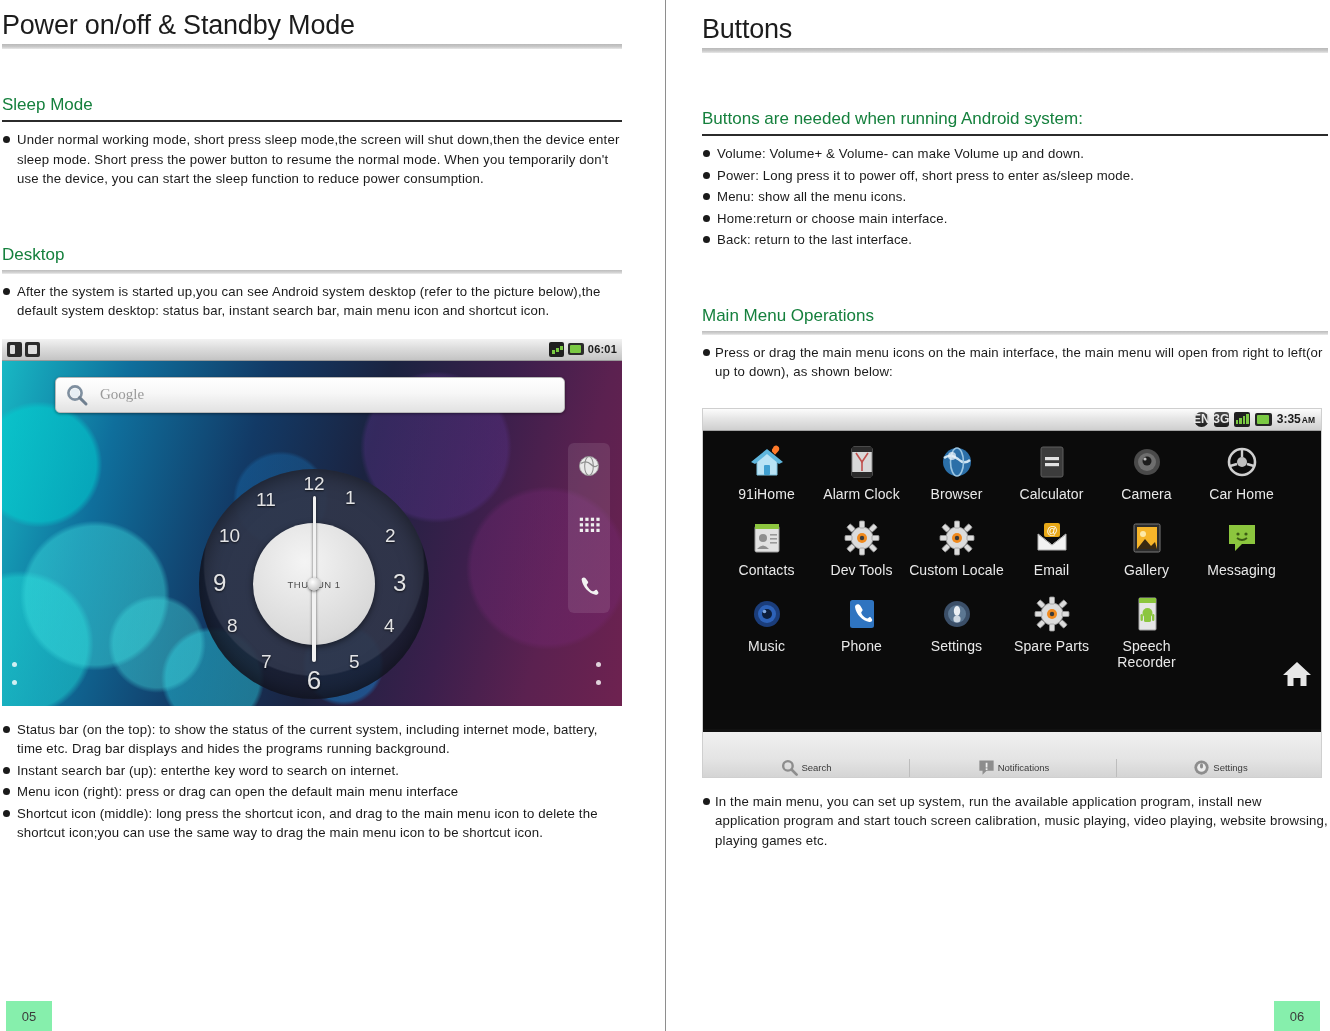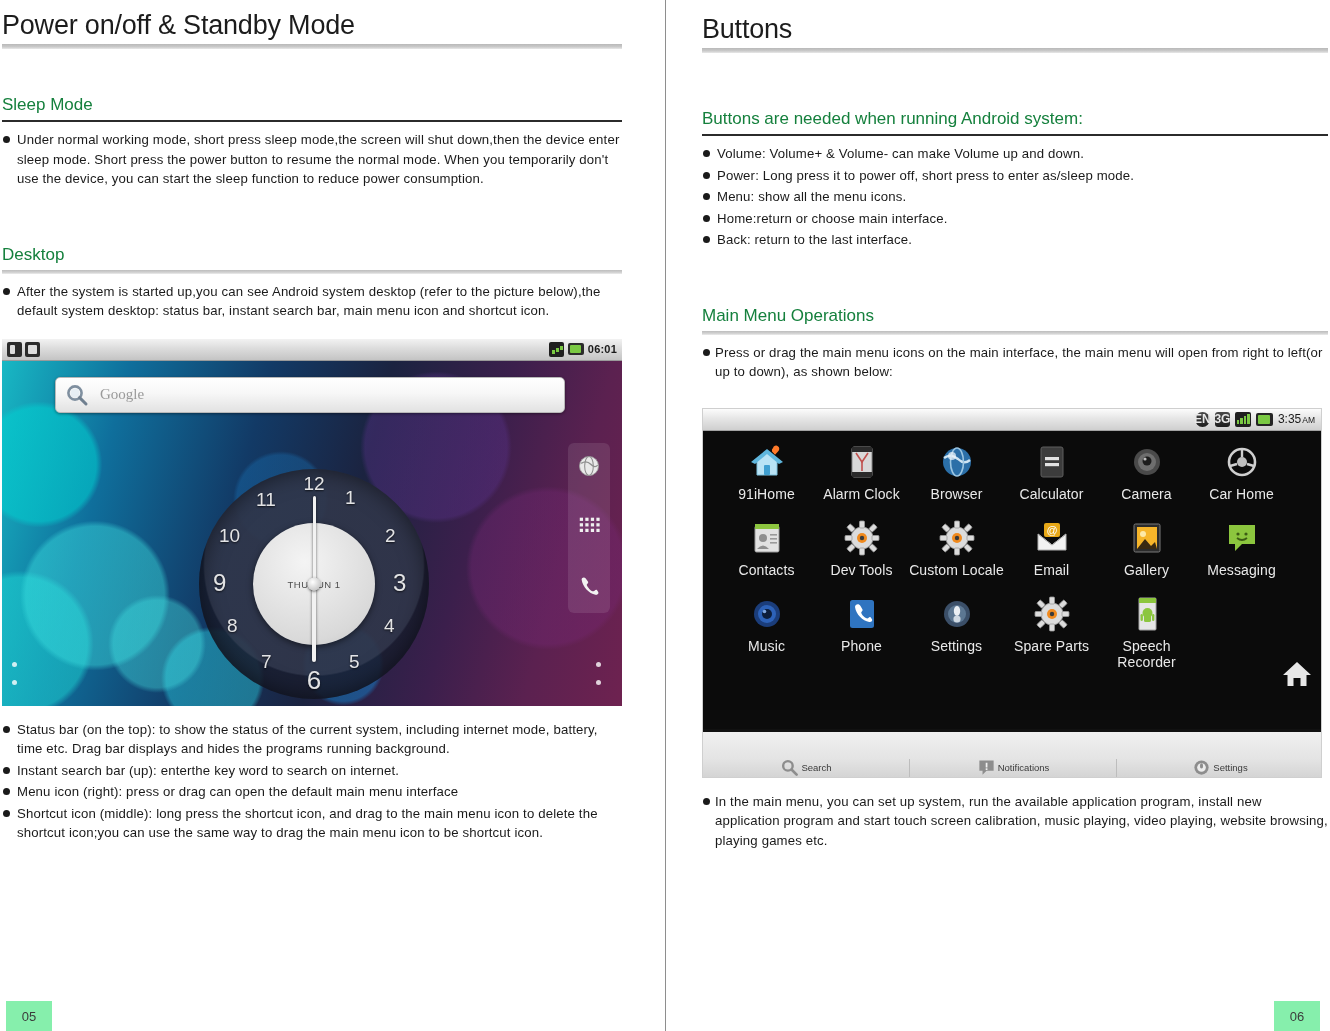--- a/index.html
+++ b/index.html
@@ -183,21 +183,21 @@
     width:15px;height:15px;border-radius:3px;
     background:linear-gradient(to bottom,#4a4a4a,#1c1c1c);
     color:#e8e8e8; font-size:12px; font-weight:bold;
     display:flex;align-items:center;justify-content:center;
   }
   .dm-badge.round{border-radius:50%;}
   .dm-sig { width:16px;height:15px; background:#1f1f1f; border-radius:2px; position:relative; }
   .dm-sig i{position:absolute;bottom:3px;background:#7ac943;width:2.5px;}
   .dm-batt{width:17px;height:13px;background:#252525;border-radius:2px;position:relative;}
   .dm-batt::after{content:"";position:absolute;left:2px;top:2px;width:12px;height:9px;background:#7ac943;border-radius:1px;}
-  .dm-time{font-size:12px;font-weight:normal;color:#1a1a1a;}
+  .dm-time{font-size:12px;font-weight:bold;color:#1a1a1a;}
   .dm-time small{font-size:8.5px;margin-left:1px;}
 
   .dm-grid {
     position:absolute; left:0; top:23px; width:620px; height:278px;
     background:#0b0b0b;
     padding:10px 16px 0 16px;
   }
   .dm-row { display:flex; height:76px; }
   .dm-cell { width:95px; text-align:center; position:relative; }
   .dm-icon {

